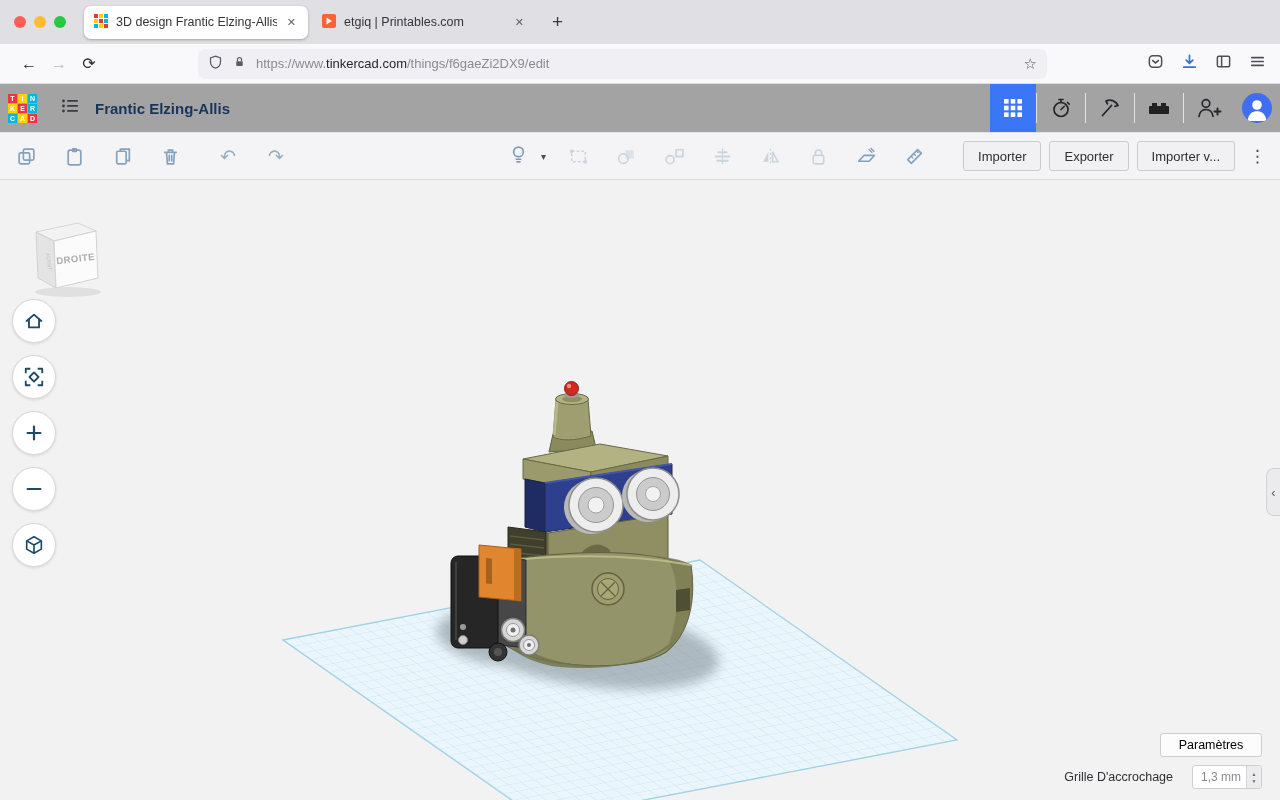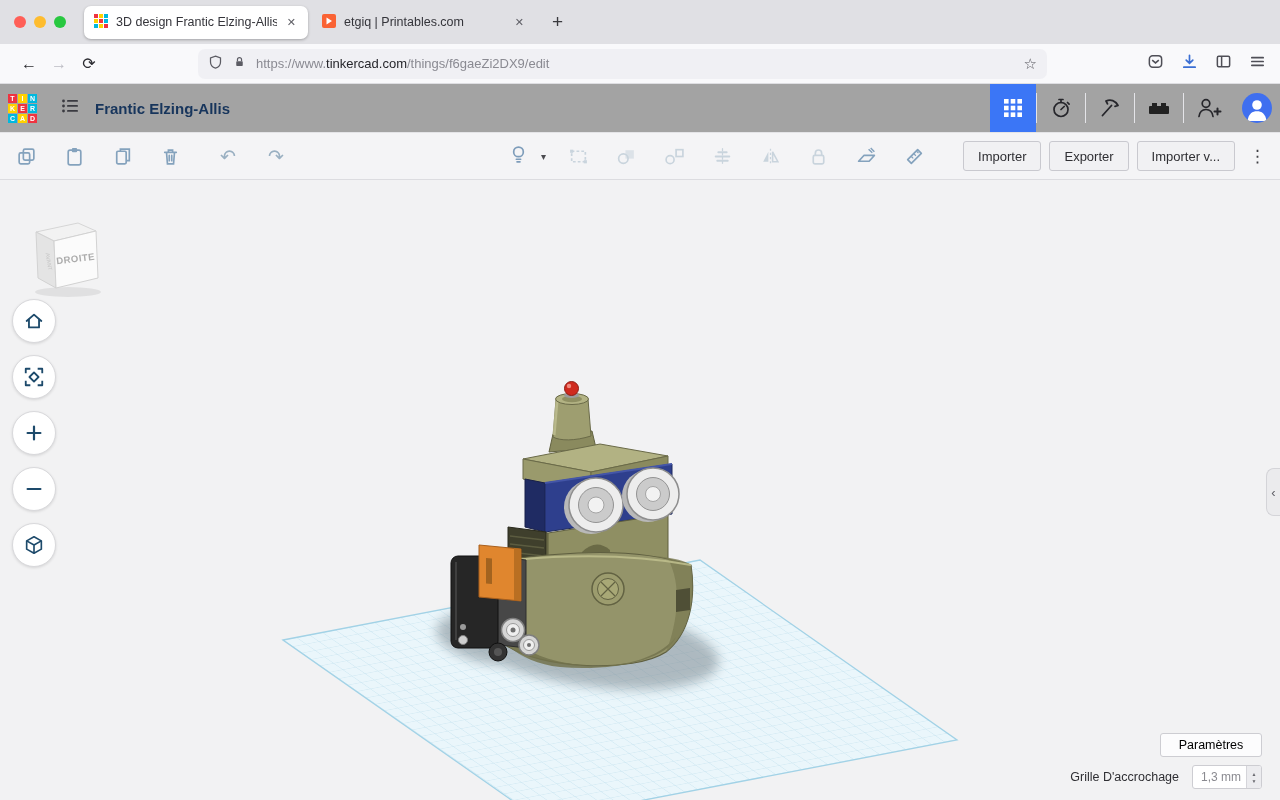--- a/index.html
+++ b/index.html
@@ -61,21 +61,21 @@
   .viewcube { position:absolute; left:16px; top:22px; }
   .vtools { position:absolute; left:12px; top:119px; display:flex; flex-direction:column; gap:12px; }
   .vbtn { width:44px; height:44px; border-radius:50%; background:#fff; border:1px solid #d9d9dc;
           box-shadow:0 1px 3px rgba(0,0,0,.12); display:flex; align-items:center; justify-content:center; color:#1d4a6b; }
   .drawer-tab { position:absolute; right:0; top:288px; width:14px; height:48px; background:#ebebed;
           border:1px solid #d4d4d8; border-right:none; border-radius:8px 0 0 8px; display:flex;
           align-items:center; justify-content:center; color:#5f5f66; font-size:13px; }
   .settings-btn { position:absolute; right:18px; bottom:43px; width:102px; height:24px; background:#fcfcfd;
           border:1px solid #cdcdd2; border-radius:3px; font-size:12.5px; color:#000000;
           display:flex; align-items:center; justify-content:center; }
-  .snap-row { position:absolute; right:18px; bottom:11px; display:flex; align-items:center; gap:13px; }
+  .snap-row { position:absolute; right:18px; bottom:11px; display:flex; align-items:center; gap:19px; }
   .snap-label { font-size:12.5px; color:#2f2f33; }
   .snap-select { width:70px; height:24px; background:#fff; border:1px solid #cdcdd2; border-radius:3px;
           display:flex; align-items:center; padding-left:8px; font-size:12px; color:#8a8a90; position:relative; }
   .snap-spin { position:absolute; right:0; top:0; bottom:0; width:15px; background:#ececef; border-left:1px solid #d5d5da;
           display:flex; flex-direction:column; align-items:center; justify-content:center; gap:1px;
           font-size:5px; color:#6a6a70; border-radius:0 2px 2px 0; }
 </style>
 </head>
 <body>
 

